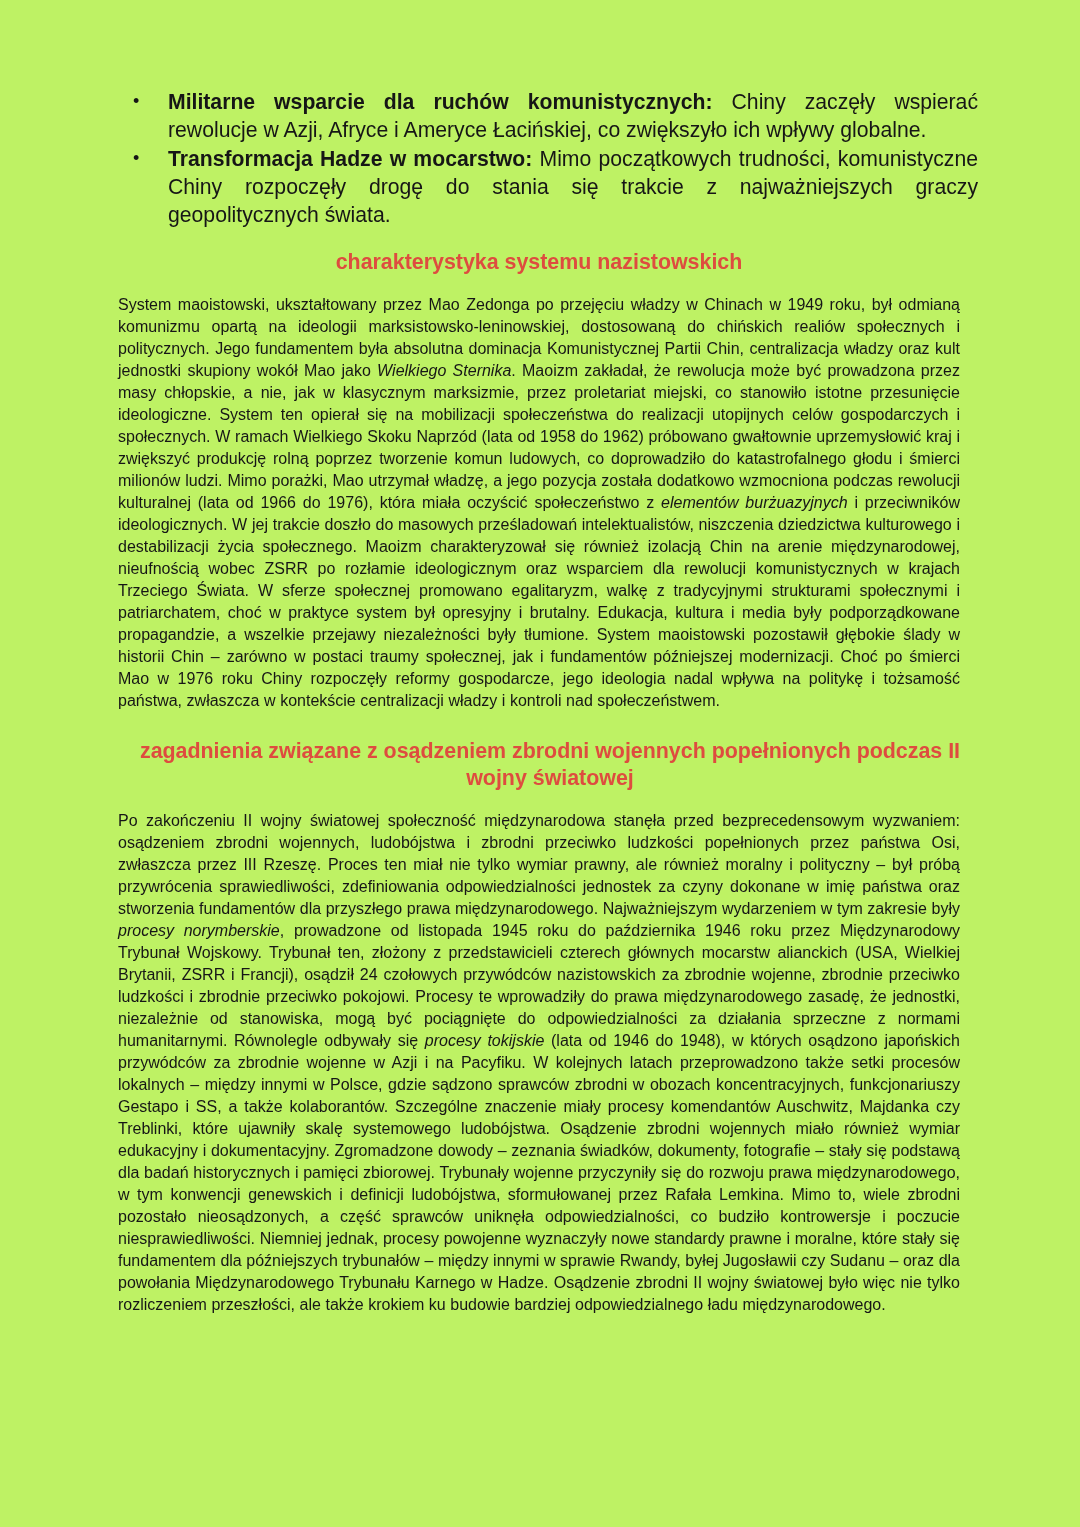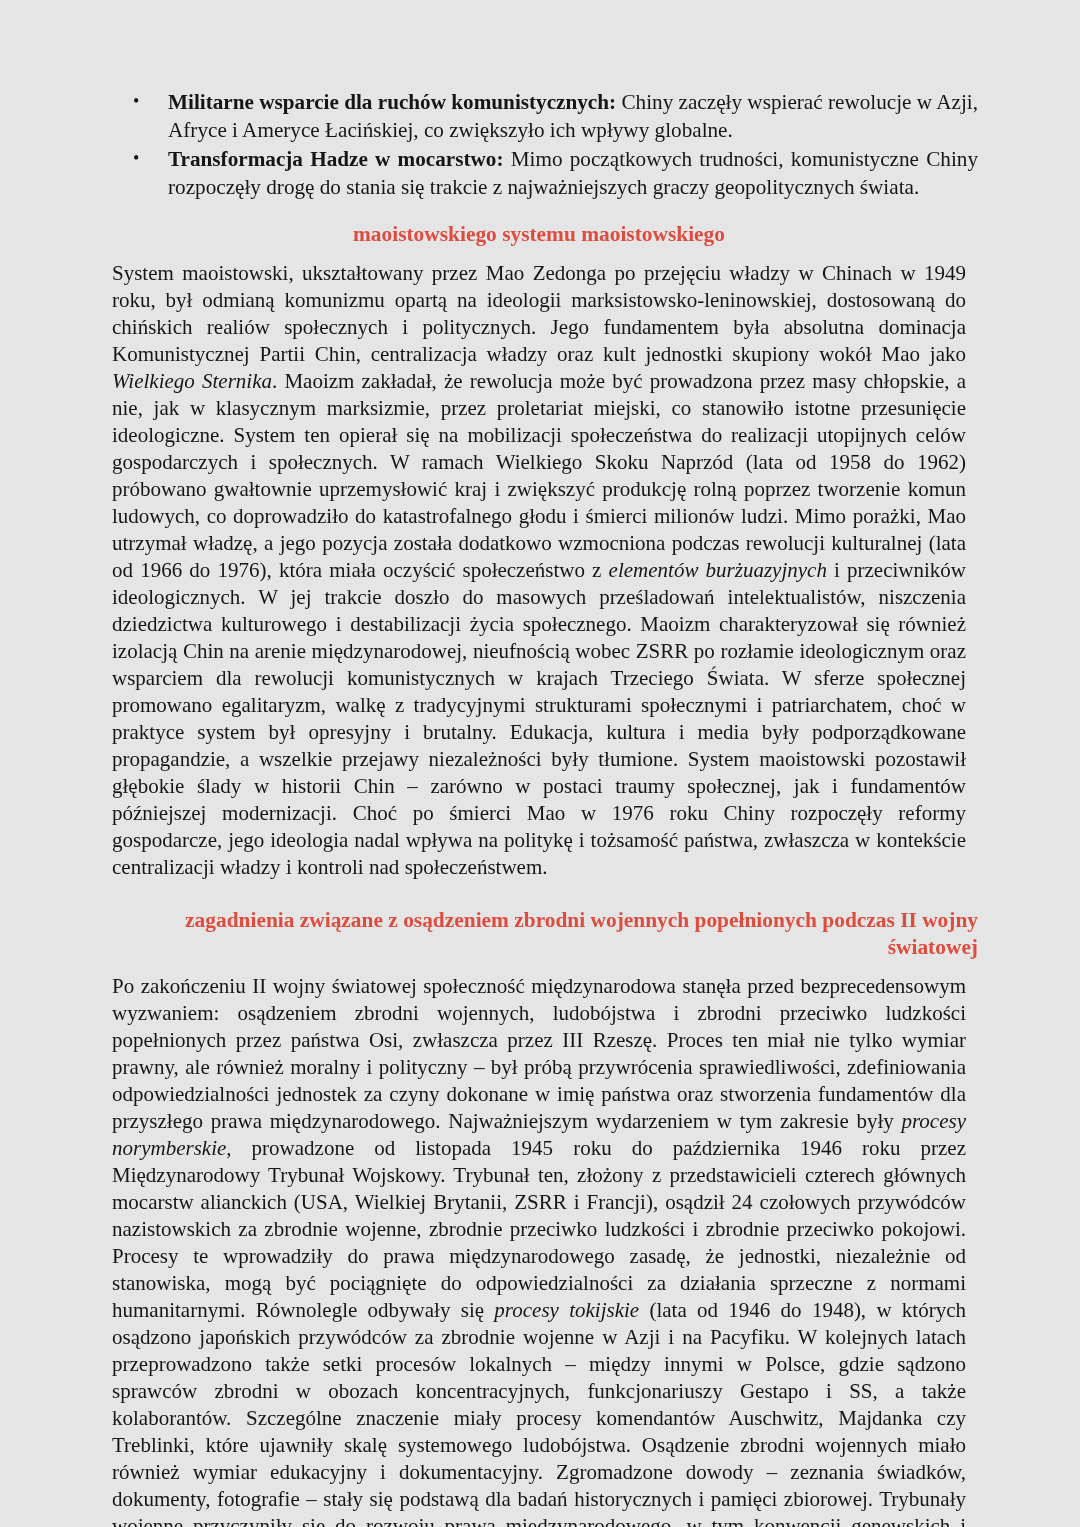--- a/index.html
+++ b/index.html
@@ -6,24 +6,24 @@
   html, body {
     margin: 0;
     padding: 0;
     background: #ffffff;
   }
 
   .page {
     position: relative;
     width: 1080px;
     height: 1527px;
-    background: #e5e5e5;
+    background: #bef264;
     box-sizing: border-box;
     padding: 88px 102px 0 100px;
-    font-family: Liberation Serif, serif;
+    font-family: Liberation Sans, sans-serif;
     color: #161616;
     overflow: hidden;
   }
 
   .content {
     width: 878px;
   }
 
   
   .bullet-list {
@@ -67,33 +67,33 @@
     padding: 0;
   }
 
   .heading-centered {
     text-align: center;
     margin-top: 20px;
     margin-bottom: 2px;
   }
 
   .heading-indented {
-    text-align: right;
+    text-align: center;
     padding-left: 22px;
     margin-top: 26px;
     margin-bottom: 2px;
   }
 
   
   .body-par {
-    font-size: 21px;
-    line-height: 27px;
+    font-size: 16px;
+    line-height: 22px;
     text-align: justify;
     text-justify: inter-word;
-    margin: 12px;
+    margin: 18px;
     padding: 0;
     hyphens: none;
     word-spacing: 0.1px;
   }
 
   .body-par em,
   .bullet-item em {
     font-style: italic;
   }
 </style>
@@ -101,21 +101,21 @@
 <body>
 
 <div class="page">
   <div class="content">
 
     <ul class="bullet-list">
       <li class="bullet-item"><span class="lead">Militarne wsparcie dla ruchów komunistycznych:</span><span> Chiny zaczęły wspierać rewolucje w Azji, Afryce i Ameryce Łacińskiej, co zwiększyło ich wpływy globalne.</span></li>
       <li class="bullet-item"><span class="lead">Transformacja Hadze w mocarstwo:</span><span> Mimo początkowych trudności, komunistyczne Chiny rozpoczęły drogę do stania się trakcie z najważniejszych graczy geopolitycznych świata.</span></li>
     </ul>
 
-    <h2 class="section-heading heading-centered">maoistowskiego systemu maoistowskiego</h2>
+    <h2 class="section-heading heading-centered">charakterystyka systemu nazistowskich</h2>
 
     <p class="body-par"><span>System maoistowski, ukształtowany przez Mao Zedonga po przejęciu władzy w Chinach w 1949 roku, był odmianą komunizmu opartą na ideologii marksistowsko-leninowskiej, dostosowaną do chińskich realiów społecznych i politycznych. Jego fundamentem była absolutna dominacja Komunistycznej Partii Chin, centralizacja władzy oraz kult jednostki skupiony wokół Mao jako </span><em>Wielkiego Sternika</em><span>. Maoizm zakładał, że rewolucja może być prowadzona przez masy chłopskie, a nie, jak w klasycznym marksizmie, przez proletariat miejski, co stanowiło istotne przesunięcie ideologiczne. System ten opierał się na mobilizacji społeczeństwa do realizacji utopijnych celów gospodarczych i społecznych. W ramach Wielkiego Skoku Naprzód (lata od 1958 do 1962) próbowano gwałtownie uprzemysłowić kraj i zwiększyć produkcję rolną poprzez tworzenie komun ludowych, co doprowadziło do katastrofalnego głodu i śmierci milionów ludzi. Mimo porażki, Mao utrzymał władzę, a jego pozycja została dodatkowo wzmocniona podczas rewolucji kulturalnej (lata od 1966 do 1976), która miała oczyścić społeczeństwo z </span><em>elementów burżuazyjnych</em><span> i przeciwników ideologicznych. W jej trakcie doszło do masowych prześladowań intelektualistów, niszczenia dziedzictwa kulturowego i destabilizacji życia społecznego. Maoizm charakteryzował się również izolacją Chin na arenie międzynarodowej, nieufnością wobec ZSRR po rozłamie ideologicznym oraz wsparciem dla rewolucji komunistycznych w krajach Trzeciego Świata. W sferze społecznej promowano egalitaryzm, walkę z tradycyjnymi strukturami społecznymi i patriarchatem, choć w praktyce system był opresyjny i brutalny. Edukacja, kultura i media były podporządkowane propagandzie, a wszelkie przejawy niezależności były tłumione. System maoistowski pozostawił głębokie ślady w historii Chin – zarówno w postaci traumy społecznej, jak i fundamentów późniejszej modernizacji. Choć po śmierci Mao w 1976 roku Chiny rozpoczęły reformy gospodarcze, jego ideologia nadal wpływa na politykę i tożsamość państwa, zwłaszcza w kontekście centralizacji władzy i kontroli nad społeczeństwem.</span></p>
 
     <h2 class="section-heading heading-indented">zagadnienia związane z osądzeniem zbrodni wojennych popełnionych podczas II wojny światowej</h2>
 
     <p class="body-par"><span>Po zakończeniu II wojny światowej społeczność międzynarodowa stanęła przed bezprecedensowym wyzwaniem: osądzeniem zbrodni wojennych, ludobójstwa i zbrodni przeciwko ludzkości popełnionych przez państwa Osi, zwłaszcza przez III Rzeszę. Proces ten miał nie tylko wymiar prawny, ale również moralny i polityczny – był próbą przywrócenia sprawiedliwości, zdefiniowania odpowiedzialności jednostek za czyny dokonane w imię państwa oraz stworzenia fundamentów dla przyszłego prawa międzynarodowego. Najważniejszym wydarzeniem w tym zakresie były </span><em>procesy norymberskie</em><span>, prowadzone od listopada 1945 roku do października 1946 roku przez Międzynarodowy Trybunał Wojskowy. Trybunał ten, złożony z przedstawicieli czterech głównych mocarstw alianckich (USA, Wielkiej Brytanii, ZSRR i Francji), osądził 24 czołowych przywódców nazistowskich za zbrodnie wojenne, zbrodnie przeciwko ludzkości i zbrodnie przeciwko pokojowi. Procesy te wprowadziły do prawa międzynarodowego zasadę, że jednostki, niezależnie od stanowiska, mogą być pociągnięte do odpowiedzialności za działania sprzeczne z normami humanitarnymi. Równolegle odbywały się </span><em>procesy tokijskie</em><span> (lata od 1946 do 1948), w których osądzono japońskich przywódców za zbrodnie wojenne w Azji i na Pacyfiku. W kolejnych latach przeprowadzono także setki procesów lokalnych – między innymi w Polsce, gdzie sądzono sprawców zbrodni w obozach koncentracyjnych, funkcjonariuszy Gestapo i SS, a także kolaborantów. Szczególne znaczenie miały procesy komendantów Auschwitz, Majdanka czy Treblinki, które ujawniły skalę systemowego ludobójstwa. Osądzenie zbrodni wojennych miało również wymiar edukacyjny i dokumentacyjny. Zgromadzone dowody – zeznania świadków, dokumenty, fotografie – stały się podstawą dla badań historycznych i pamięci zbiorowej. Trybunały wojenne przyczyniły się do rozwoju prawa międzynarodowego, w tym konwencji genewskich i definicji ludobójstwa, sformułowanej przez Rafała Lemkina. Mimo to, wiele zbrodni pozostało nieosądzonych, a część sprawców uniknęła odpowiedzialności, co budziło kontrowersje i poczucie niesprawiedliwości. Niemniej jednak, procesy powojenne wyznaczyły nowe standardy prawne i moralne, które stały się fundamentem dla późniejszych trybunałów – między innymi w sprawie Rwandy, byłej Jugosławii czy Sudanu – oraz dla powołania Międzynarodowego Trybunału Karnego w Hadze. Osądzenie zbrodni II wojny światowej było więc nie tylko rozliczeniem przeszłości, ale także krokiem ku budowie bardziej odpowiedzialnego ładu międzynarodowego.</span></p>
 
   </div>
 </div>
 

